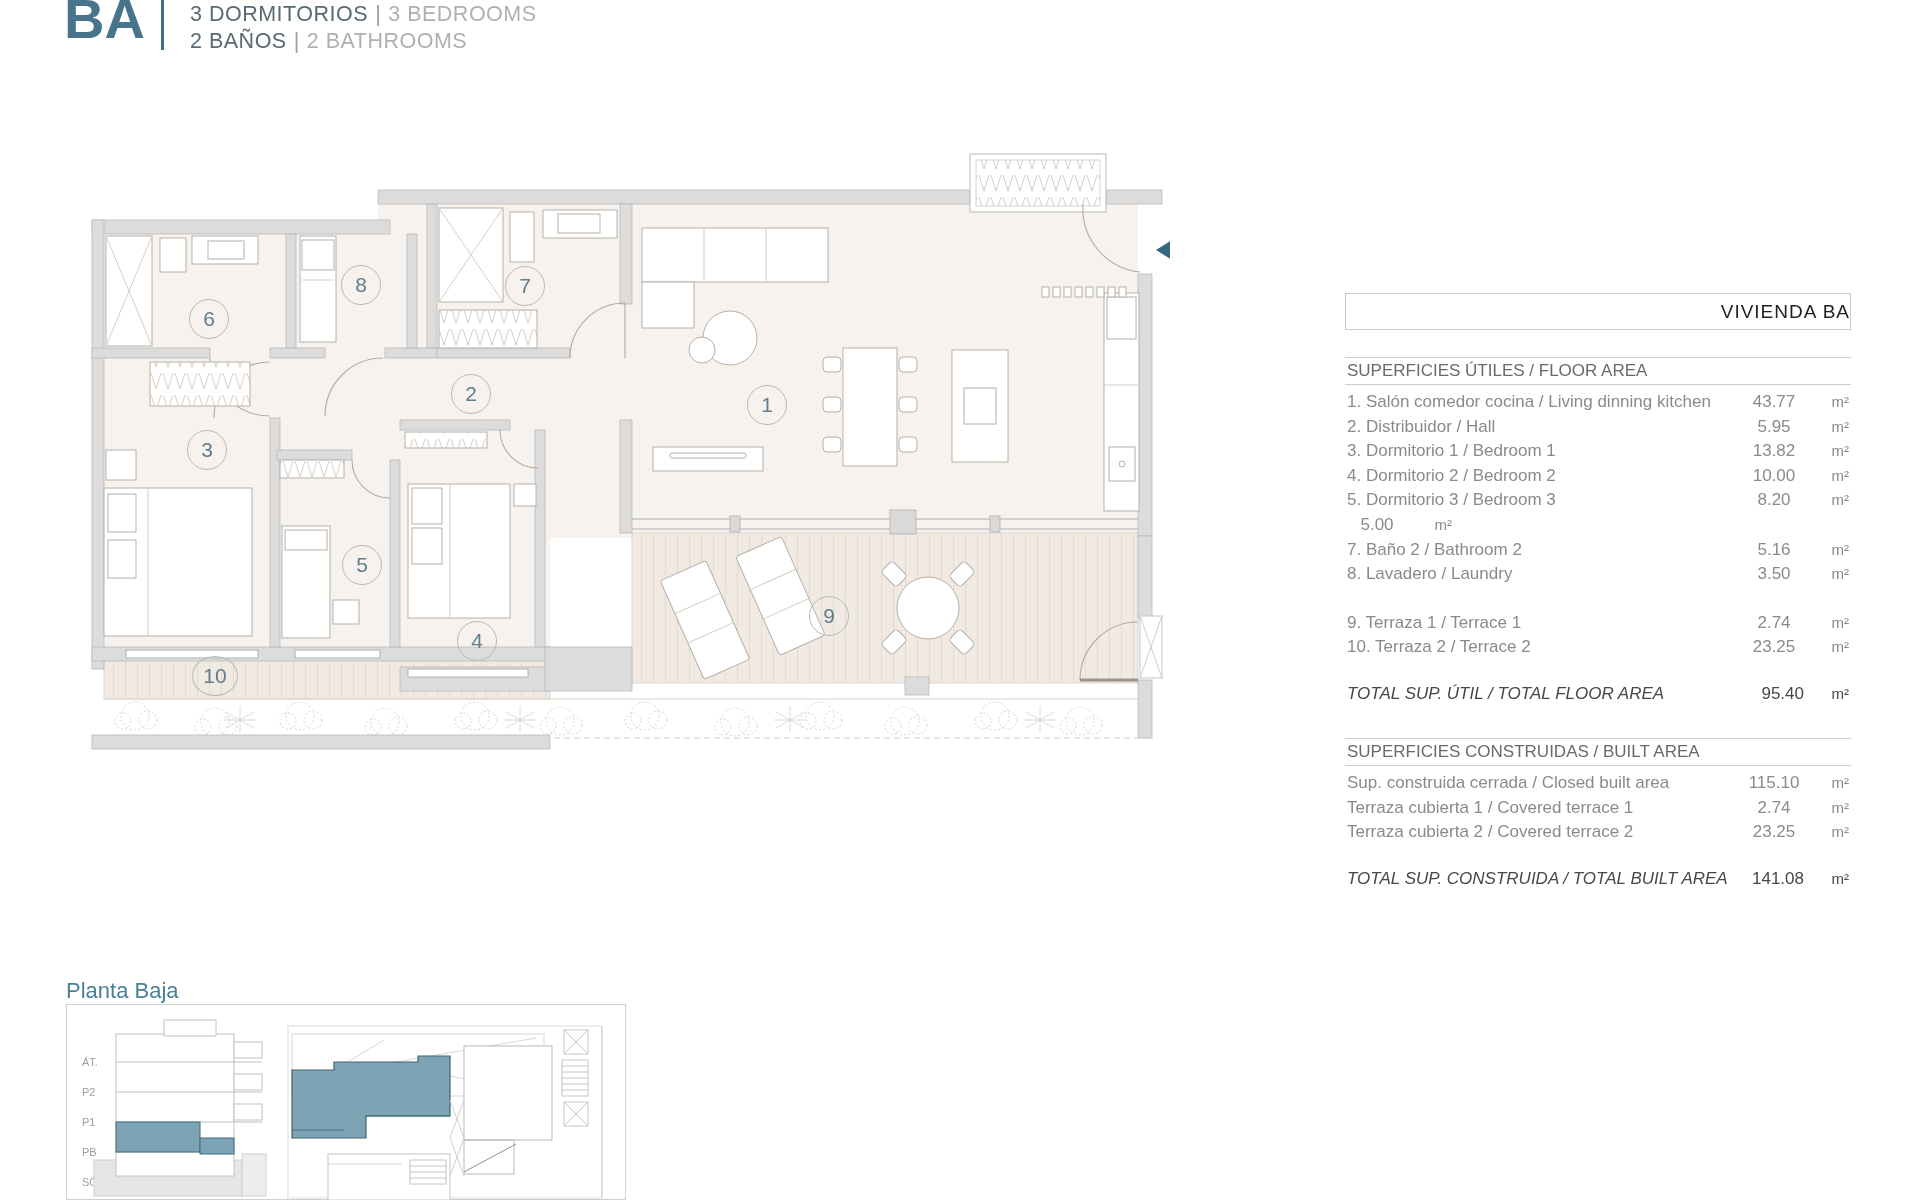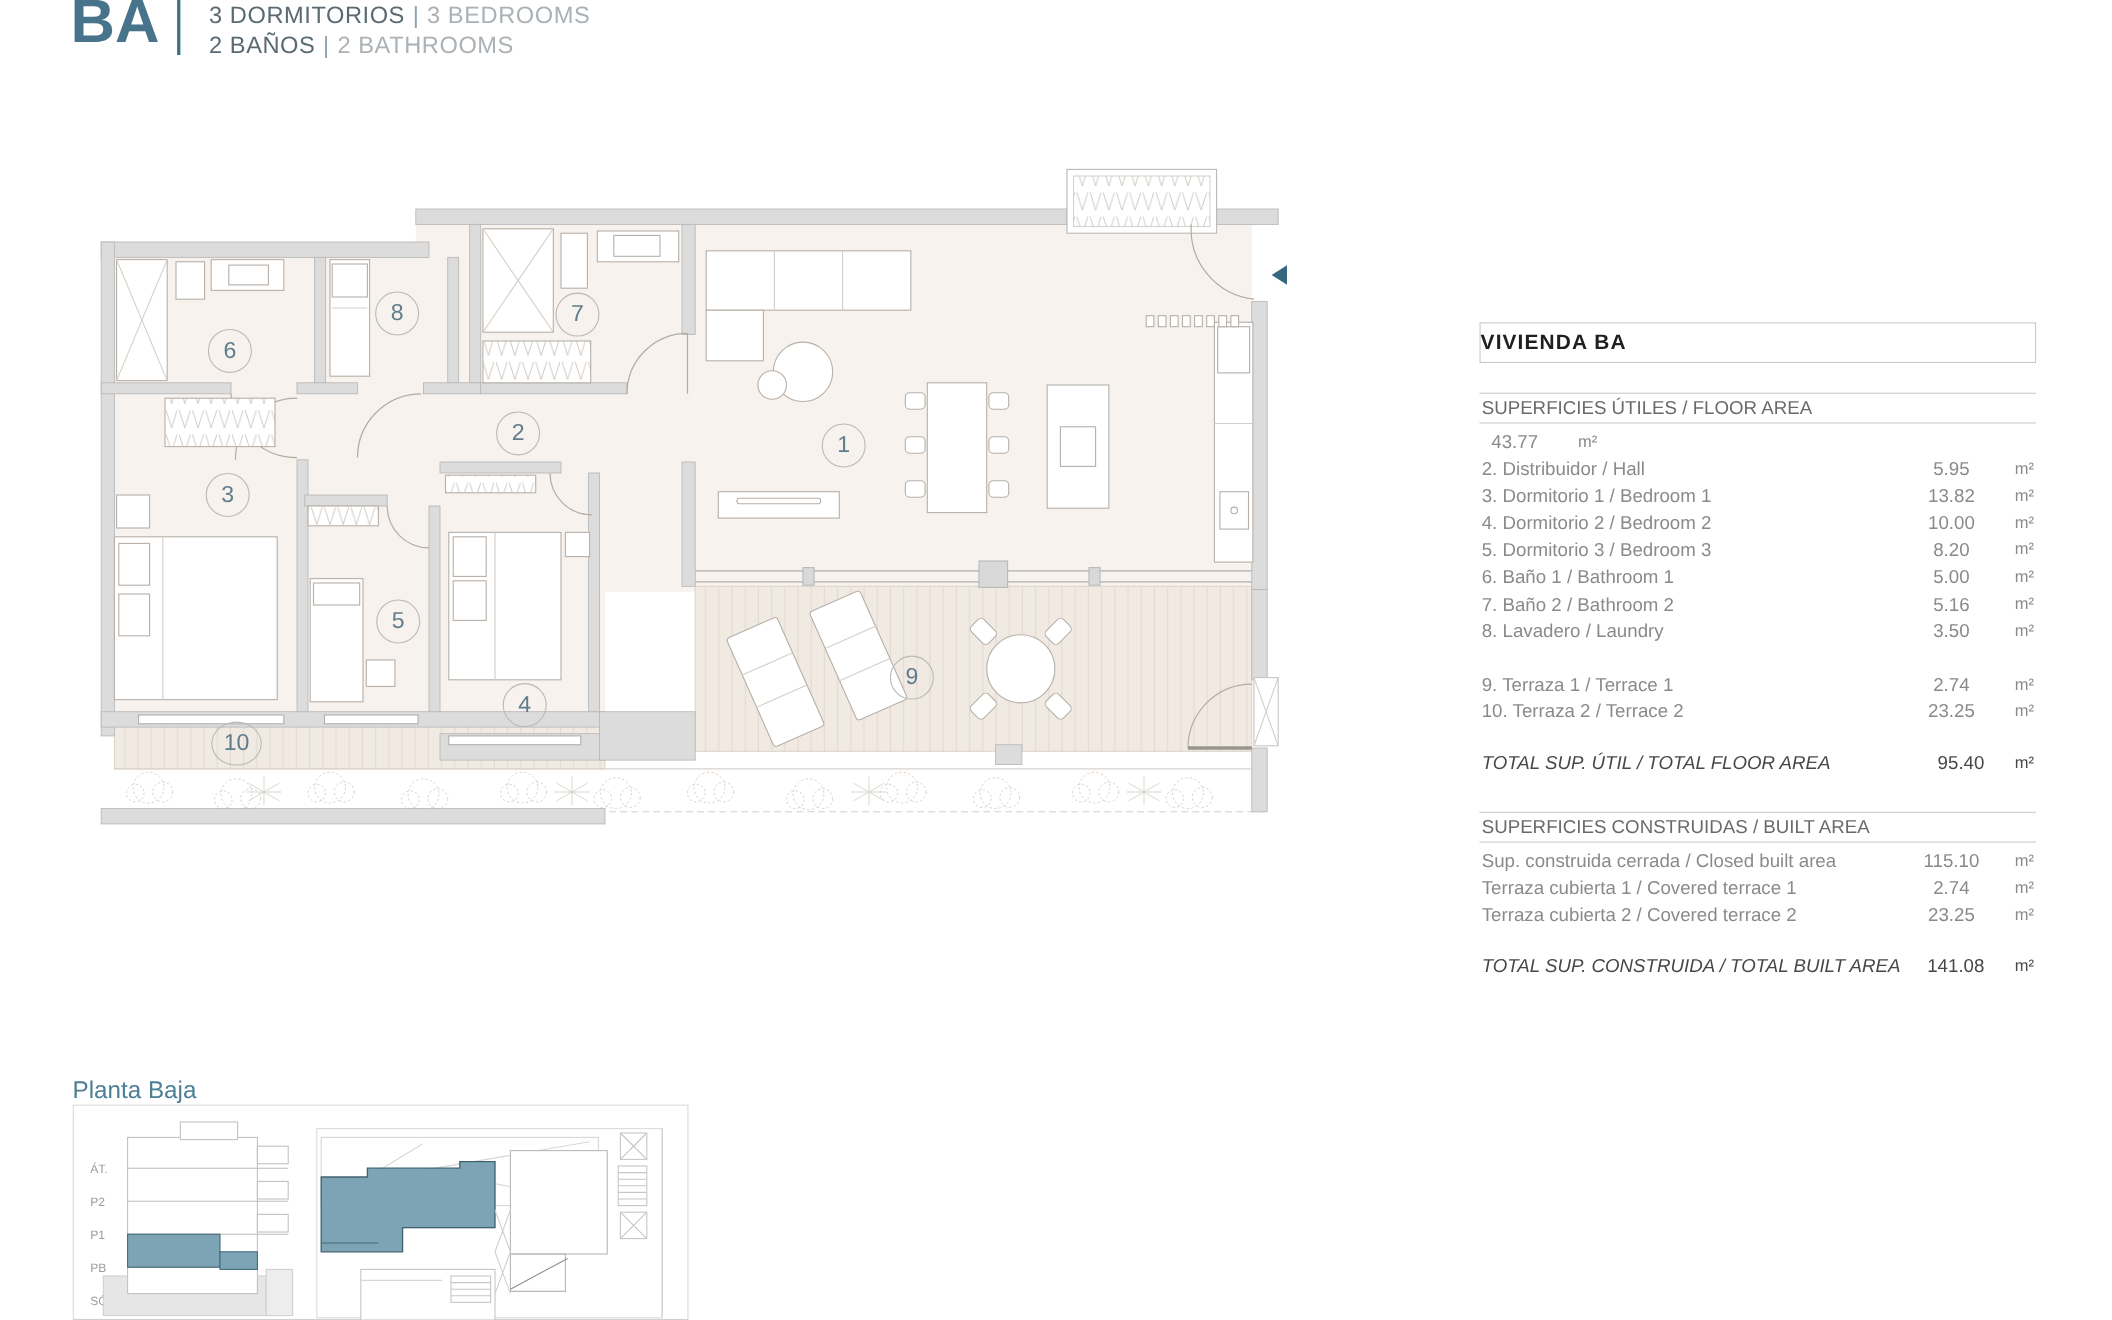--- a/index.html
+++ b/index.html
@@ -22,22 +22,22 @@
   .plan{position:absolute;left:90px;top:150px;width:1080px;height:615px;}
   .plan svg{position:absolute;left:0;top:0;}
   .rl{
     position:absolute;width:40px;height:40px;border:1px solid #b9b9b9;border-radius:50%;
     display:flex;align-items:center;justify-content:center;
     font-size:21px;color:#5f7d8c;background:transparent;box-sizing:border-box;
   }
   
   .areas{position:absolute;left:1345px;top:293px;width:506px;font-size:17px;color:#8a8a8a;}
   .title-box{
-    border:1px solid #c9c9c9;height:35px;line-height:35px;text-align:left;
-    font-weight:700;color:#1f1f1f;font-size:19px;letter-spacing:1px;margin-bottom:27px;
+    border:1px solid #c9c9c9;height:35px;line-height:35px;text-align:right;
+    font-weight:400;color:#1f1f1f;font-size:19px;letter-spacing:1px;margin-bottom:27px;
   }
   .sec-h{
     border-top:1px solid #cccccc;border-bottom:1px solid #cccccc;
     padding:3px 2px;color:#6a6a6a;margin-bottom:5px;
   }
   .row{display:flex;line-height:24.6px;padding:0 2px;}
   .row .lbl{flex:1;}
   .row .val{width:60px;text-align:center;}
   .row .unit{width:45px;text-align:right;font-size:15px;}
   .gap-s{height:24px;}
@@ -290,20 +290,21 @@
   <div class="rl" style="left:719px;top:446px;">9</div>
   <div class="rl" style="left:102px;top:506px;width:46px;">10</div>
 </div>
 
 <div class="areas">
   <div class="title-box">VIVIENDA BA</div>
 
   <div class="sec-h">SUPERFICIES ÚTILES / FLOOR AREA</div>
 
   <div class="row">
+      <span class="lbl">1. Salón comedor cocina / Living dinning kitchen</span>
       <span class="val">43.77</span>
       <span class="unit">m²</span>
     </div>
   <div class="row">
       <span class="lbl">2. Distribuidor / Hall</span>
       <span class="val">5.95</span>
       <span class="unit">m²</span>
     </div>
   <div class="row">
       <span class="lbl">3. Dormitorio 1 / Bedroom 1</span>
@@ -314,21 +315,20 @@
       <span class="lbl">4. Dormitorio 2 / Bedroom 2</span>
       <span class="val">10.00</span>
       <span class="unit">m²</span>
     </div>
   <div class="row">
       <span class="lbl">5. Dormitorio 3 / Bedroom 3</span>
       <span class="val">8.20</span>
       <span class="unit">m²</span>
     </div>
   <div class="row">
-      <span class="lbl">6. Baño 1 / Bathroom 1</span>
       <span class="val">5.00</span>
       <span class="unit">m²</span>
     </div>
   <div class="row">
       <span class="lbl">7. Baño 2 / Bathroom 2</span>
       <span class="val">5.16</span>
       <span class="unit">m²</span>
     </div>
   <div class="row">
       <span class="lbl">8. Lavadero / Laundry</span>

